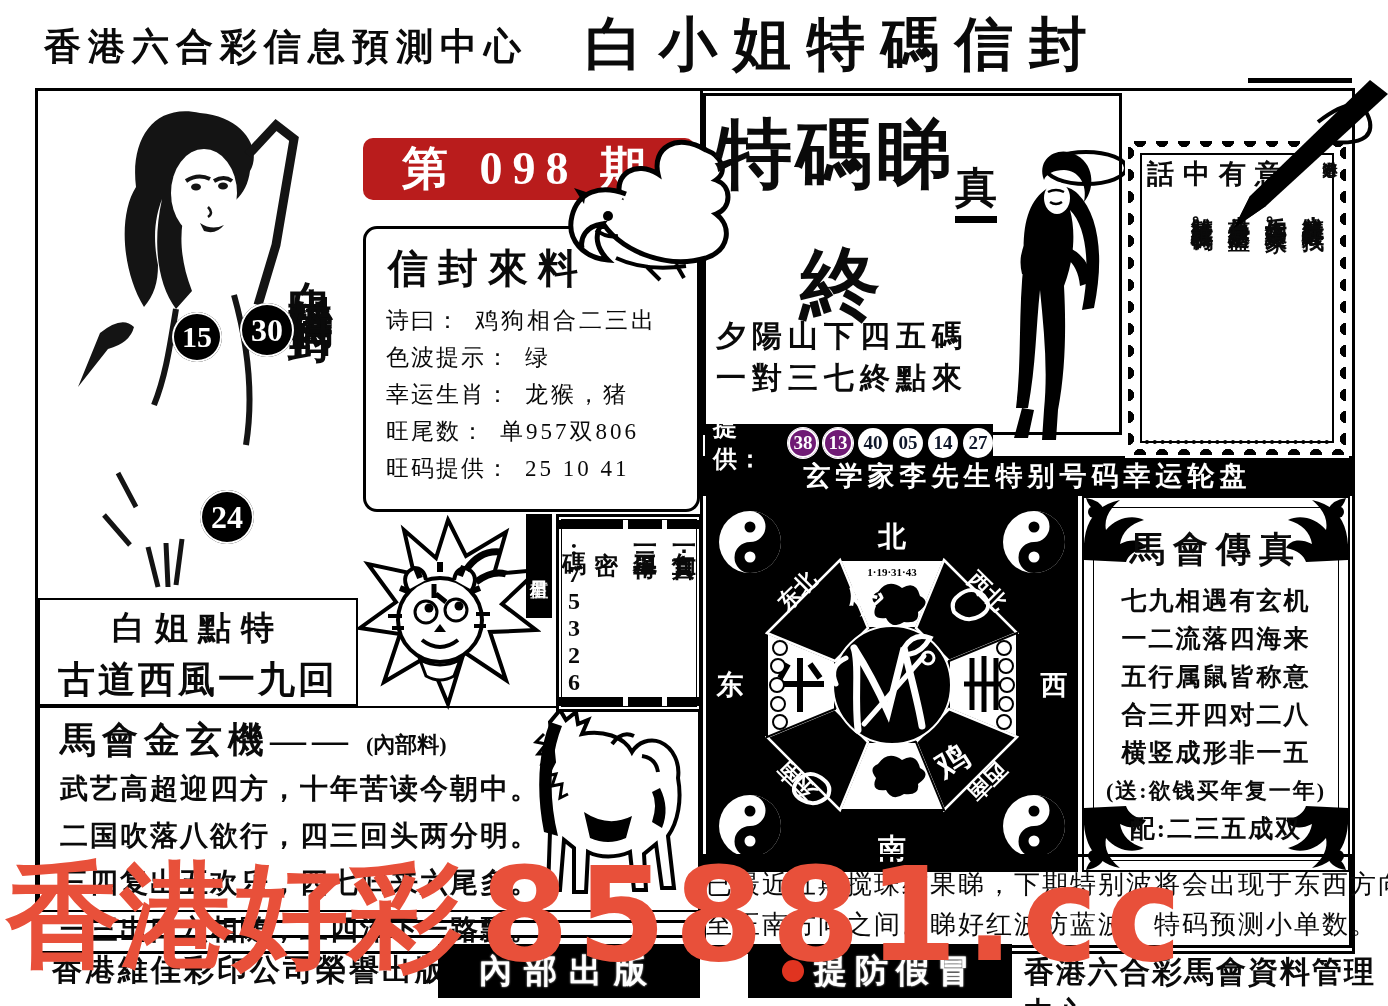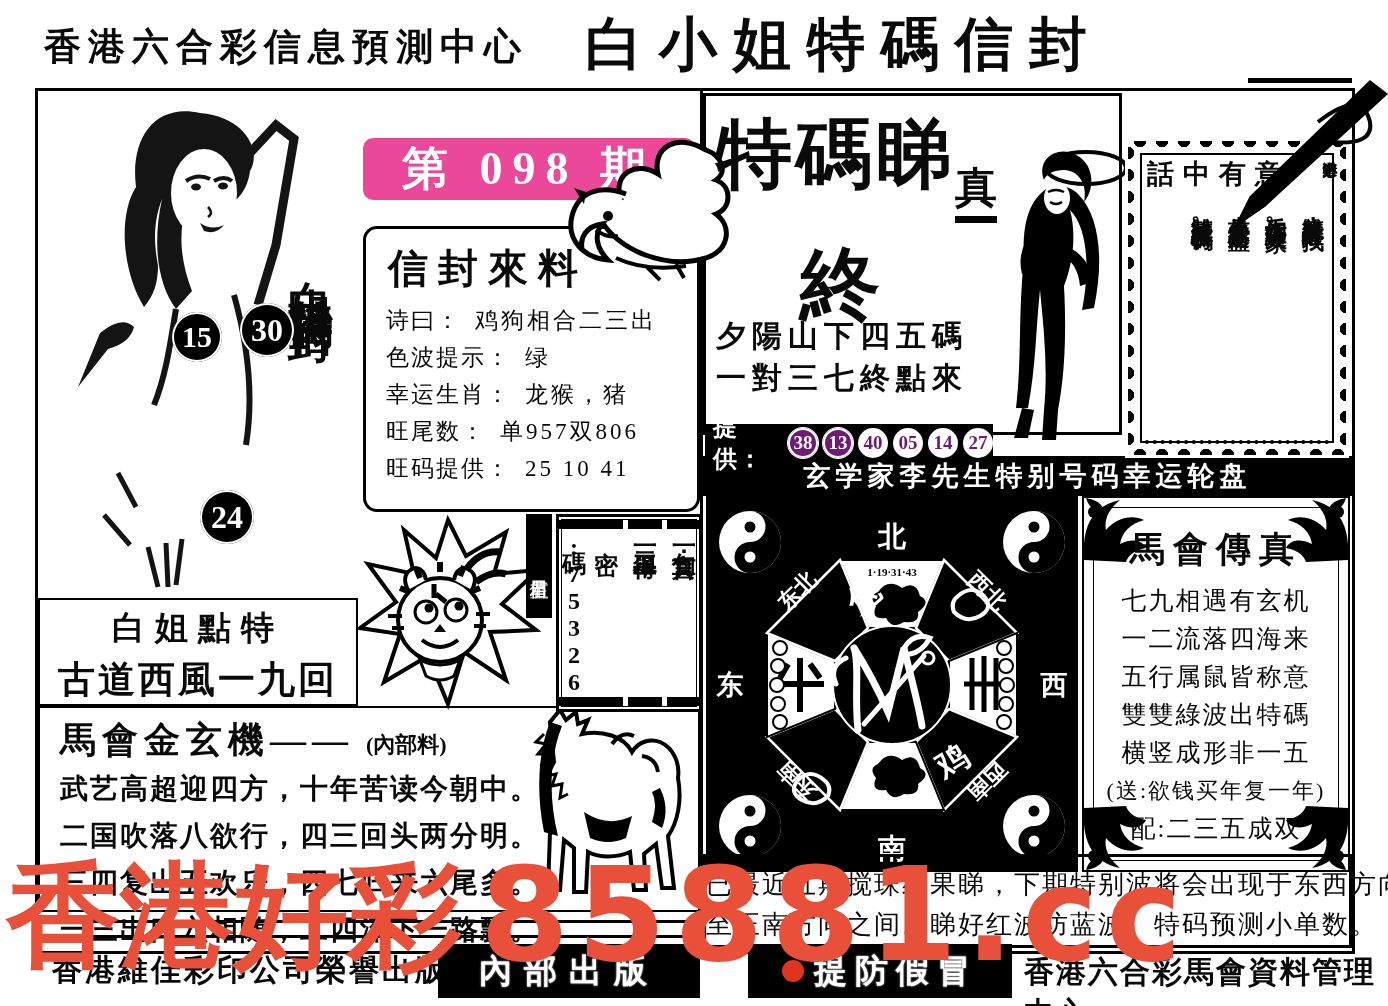--- a/index.html
+++ b/index.html
@@ -16,21 +16,21 @@
   #hdr-left{left:44px;top:22px;font-size:37px;letter-spacing:7px;}
   #hdr-right{left:585px;top:6px;font-size:58px;letter-spacing:16px;}
   #hdr-rule{left:1248px;top:78px;width:104px;height:5px;background:#000;}
   
   .ballnum{border-radius:50%;background:#000;color:#fff;display:flex;align-items:center;justify-content:center;
            font-weight:700;box-shadow:inset 0 0 0 2px #fff;z-index:3;}
   
   .vert{writing-mode:vertical-rl;text-orientation:upright;}
   #vert-title{left:280px;top:246px;height:390px;font-size:45px;letter-spacing:6px;z-index:2;}
   
-  #issue-box{left:363px;top:138px;width:332px;height:62px;background:#ec4899;border-radius:10px;
+  #issue-box{left:363px;top:138px;width:332px;height:62px;background:#b91c1c;border-radius:10px;
              color:#fff;display:flex;align-items:center;justify-content:center;font-size:46px;font-weight:700;letter-spacing:10px;z-index:1;}
   
   #env-box{left:363px;top:226px;width:337px;height:286px;border:3px solid #000;border-radius:14px;padding:10px 0 16px 20px;box-sizing:border-box;}
   #env-title{font-size:40px;letter-spacing:10px;margin:2px 0 6px 2px;}
   .env-line{font-size:23px;line-height:37px;white-space:nowrap;}
   .env-line .lab{letter-spacing:2px;}
   .env-line .val{margin-left:14px;letter-spacing:3px;}
   
   #duty-star{left:526px;top:514px;width:26px;height:104px;background:#000;color:#fff;font-size:19px;
              display:flex;align-items:center;justify-content:center;z-index:4;}
@@ -50,21 +50,21 @@
   
   #tema-box{left:703px;top:93px;width:419px;height:342px;border:3px solid #000;box-sizing:border-box;}
   #tema-big{left:716px;top:104px;font-size:76px;letter-spacing:4px;z-index:2;}
   #tema-small{left:955px;top:160px;font-size:42px;border-bottom:7px solid #000;z-index:2;}
   #tema-end{left:800px;top:232px;font-size:80px;z-index:2;}
   .tema-poem{left:716px;font-size:30px;letter-spacing:6px;z-index:2;}
   #provide-bar{left:705px;top:396px;width:288px;height:38px;background:#000;display:flex;align-items:center;gap:5px;padding-left:8px;box-sizing:border-box;z-index:3;margin-top:28px;}
   #provide-label{color:#fff;font-size:24px;font-weight:700;letter-spacing:1px;}
   .pball{width:30px;height:30px;border-radius:50%;display:flex;align-items:center;justify-content:center;font-size:19px;font-weight:700;flex:0 0 auto;}
   .pball.dark{background:#701a75;color:#fff;box-shadow:0 0 0 2px #fff inset, 0 0 0 1px #fff;}
-  .pball.light{background:#fff;color:#701a75;}
+  .pball.light{background:#fff;color:#0f172a;}
   
   #stamp{left:1125px;top:138px;width:224px;height:320px;background:#fff;z-index:4;}
   .sc{position:absolute;}
   .sc-top{left:4px;right:4px;top:3px;height:10px;background-image:radial-gradient(circle at 11px 0px,#000 0 6px,transparent 6.5px);background-size:22px 10px;background-repeat:repeat-x;}
   .sc-bot{left:4px;right:4px;bottom:3px;height:10px;background-image:radial-gradient(circle at 11px 10px,#000 0 6px,transparent 6.5px);background-size:22px 10px;background-repeat:repeat-x;}
   .sc-left{top:4px;bottom:4px;left:3px;width:10px;background-image:radial-gradient(circle at 0px 11px,#000 0 6px,transparent 6.5px);background-size:10px 22px;background-repeat:repeat-y;}
   .sc-right{top:4px;bottom:4px;right:3px;width:10px;background-image:radial-gradient(circle at 10px 11px,#000 0 6px,transparent 6.5px);background-size:10px 22px;background-repeat:repeat-y;}
   #stamp-inner{position:absolute;inset:15px;border:2px solid #000;}
   #stamp-title{position:absolute;left:22px;top:18px;font-size:27px;font-weight:700;letter-spacing:9px;}
   #stamp-note{position:absolute;right:10px;top:12px;font-size:15px;font-weight:700;}
@@ -72,21 +72,21 @@
   #stamp-cols p{margin:0 7px;letter-spacing:2px;}
   #stamp-dots{position:absolute;left:20px;right:20px;bottom:14px;border-bottom:4px dotted #000;}
   
   #wheel-header{left:703px;top:456px;width:649px;height:40px;background:#000;color:#fff;display:flex;align-items:center;justify-content:center;font-size:27px;letter-spacing:5px;font-weight:700;}
   #wheel-panel{left:706px;top:496px;width:372px;height:376px;background:#000;}
   
   #fax-panel{left:1082px;top:496px;width:268px;height:376px;background:#fff;border:2px solid #000;box-sizing:border-box;}
   #fax-inner{position:absolute;inset:9px;border:1px solid #000;}
   #fax-title{position:absolute;left:0;right:0;top:28px;text-align:center;font-size:35px;font-weight:700;letter-spacing:8px;}
   #fax-lines{position:absolute;left:0;right:0;top:84px;text-align:center;}
-  .fax-line{font-size:25px;line-height:38px;letter-spacing:2px;font-weight:400;white-space:nowrap;}
+  .fax-line{font-size:25px;line-height:38px;letter-spacing:2px;font-weight:700;white-space:nowrap;}
   .fl{position:absolute;width:70px;height:70px;}
   .fl-tl{left:-4px;top:-4px;}
   .fl-tr{right:-4px;top:-4px;transform:scaleX(-1);}
   .fl-bl{left:-4px;bottom:-4px;transform:scaleY(-1);}
   .fl-br{right:-4px;bottom:-4px;transform:scale(-1,-1);}
   
   #note-box{left:703px;top:854px;width:649px;height:94px;border:3px solid #000;box-sizing:border-box;text-align:center;padding-top:8px;}
   .note-line{font-size:26px;line-height:40px;letter-spacing:2px;white-space:nowrap;}
   
   #footer-pub{left:52px;top:950px;font-size:30px;letter-spacing:3px;z-index:2;}
@@ -347,21 +347,21 @@
     <svg class="fl fl-br" viewBox="0 0 70 70">
         <path d="M4,66 C2,36 10,12 40,6 C28,16 24,26 26,36 C36,24 52,20 64,26 C50,30 42,38 40,50 C52,44 62,46 66,54 C54,56 48,62 46,68 Z" fill="#000"></path>
         <circle cx="14" cy="18" r="6" fill="#000"></circle>
         <path d="M6,4 q16,2 20,16 q-16,-2 -20,-16 Z" fill="#000"></path>
       </svg>
     <div id="fax-title">馬會傳真</div>
     <div id="fax-lines">
       <div class="fax-line brush">七九相遇有玄机</div>
       <div class="fax-line brush">一二流落四海来</div>
       <div class="fax-line brush">五行属鼠皆称意</div>
-      <div class="fax-line brush">雙雙綠波出特碼</div>
+      <div class="fax-line brush">合三开四对二八</div>
       <div class="fax-line brush">横竖成形非一五</div>
       <div class="fax-line brush" style="font-size:22px;">(送:欲钱买年复一年)</div>
       <div class="fax-line brush">配:二三五成双</div>
     </div>
   </div>
 
   <div class="abs" id="note-box">
     <div class="note-line">已最近五期搅珠结果睇，下期特别波将会出现于东西方向</div>
     <div class="note-line">至正南方向之间。睇好红波防蓝波。特码预测小单数。</div>
   </div>

